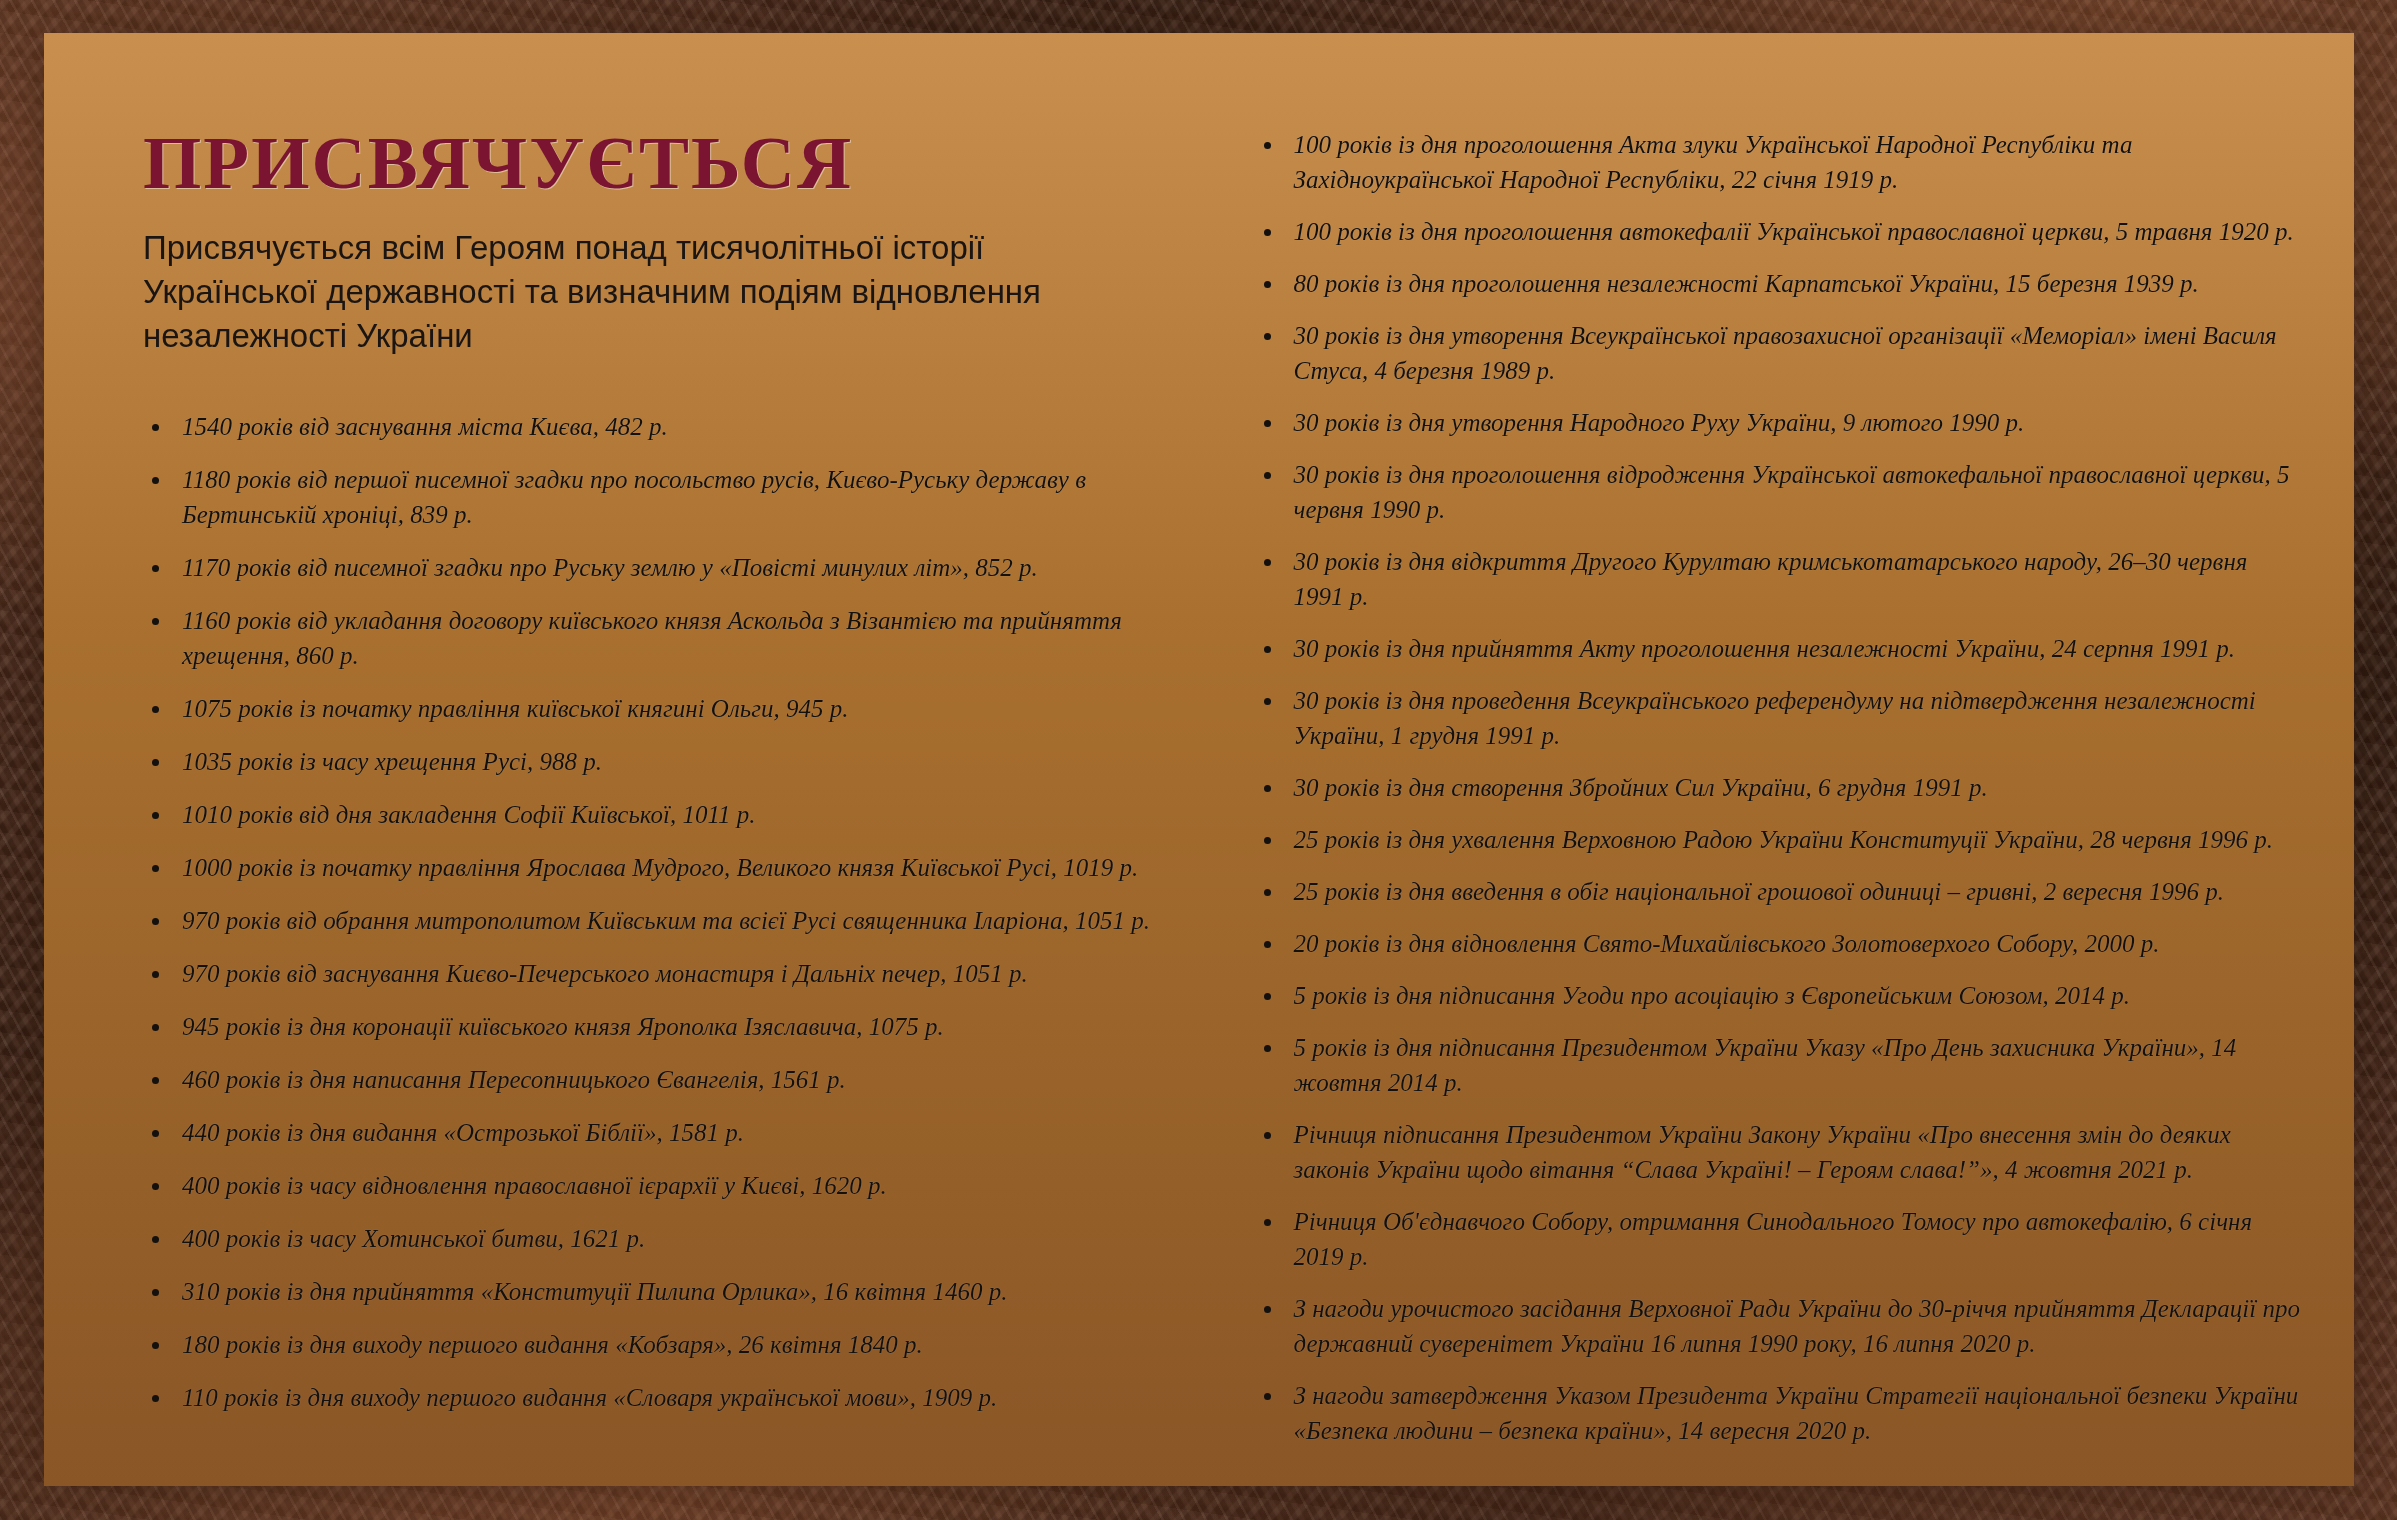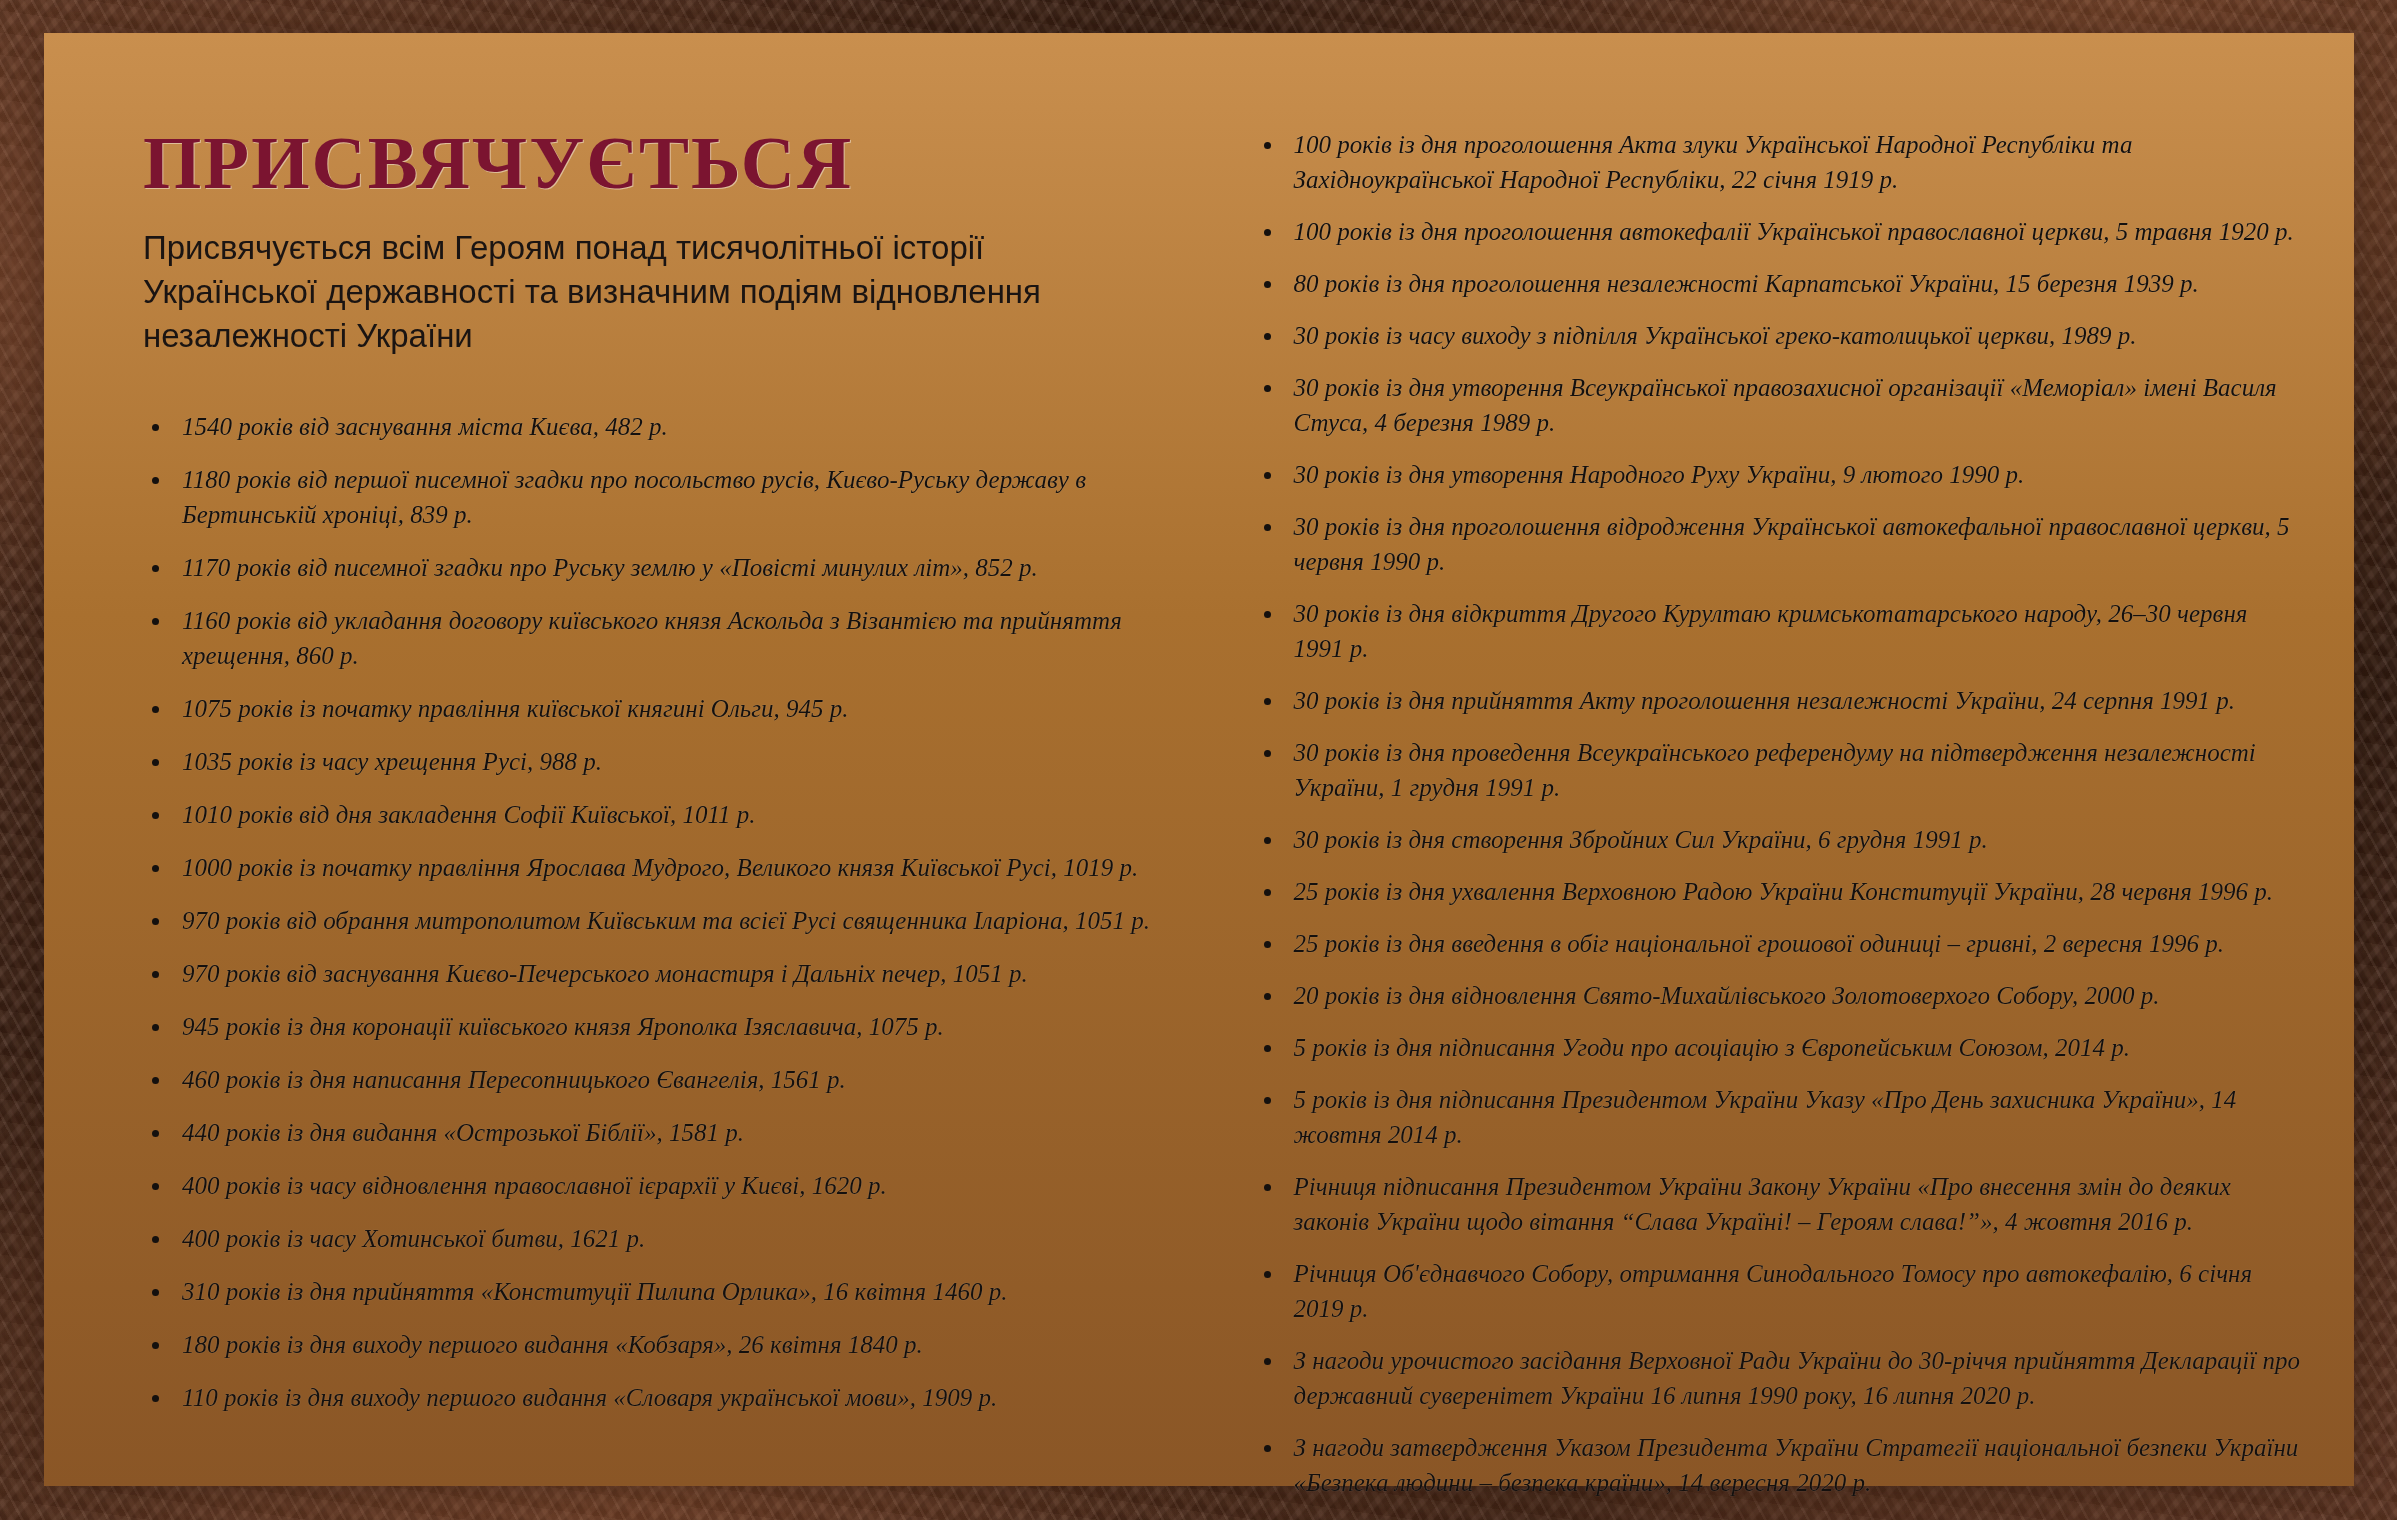--- a/index.html
+++ b/index.html
@@ -190,34 +190,33 @@
             <li><span class="lead">180 років</span><span> із дня виходу першого видання «Кобзаря», 26 квітня 1840 р.</span></li>
             <li><span class="lead">110 років</span><span> із дня виходу першого видання «Словаря української мови», 1909 р.</span></li>
           </ul>
       </div>
 
       <div class="column col-right">
         <ul class="facts">
             <li><span class="lead">100 років</span><span> із дня проголошення Акта злуки Української Народної Республіки та Західноукраїнської Народної Республіки, 22 січня 1919 р.</span></li>
             <li><span class="lead">100 років</span><span> із дня проголошення автокефалії Української православної церкви, 5 травня 1920 р.</span></li>
             <li><span class="lead">80 років</span><span> із дня проголошення незалежності Карпатської України, 15 березня 1939 р.</span></li>
-            <li><span class="lead">30 років</span><span> із часу виходу з підпілля Української греко-католицької церкви, 1989 р.</span></li>
             <li><span class="lead">30 років</span><span> із дня утворення Всеукраїнської правозахисної організації «Меморіал» імені Василя Стуса, 4 березня 1989 р.</span></li>
             <li><span class="lead">30 років</span><span> із дня утворення Народного Руху України, 9 лютого 1990 р.</span></li>
             <li><span class="lead">30 років</span><span> із дня проголошення відродження Української автокефальної православної церкви, 5 червня 1990 р.</span></li>
             <li><span class="lead">30 років</span><span> із дня відкриття Другого Курултаю кримськотатарського народу, 26–30 червня 1991 р.</span></li>
             <li><span class="lead">30 років</span><span> із дня прийняття Акту проголошення незалежності України, 24 серпня 1991 р.</span></li>
             <li><span class="lead">30 років</span><span> із дня проведення Всеукраїнського референдуму на підтвердження незалежності України, 1 грудня 1991 р.</span></li>
             <li><span class="lead">30 років</span><span> із дня створення Збройних Сил України, 6 грудня 1991 р.</span></li>
             <li><span class="lead">25 років</span><span> із дня ухвалення Верховною Радою України Конституції України, 28 червня 1996 р.</span></li>
             <li><span class="lead">25 років</span><span> із дня введення в обіг національної грошової одиниці – гривні, 2 вересня 1996 р.</span></li>
             <li><span class="lead">20 років</span><span> із дня відновлення Свято-Михайлівського Золотоверхого Собору, 2000 р.</span></li>
             <li><span class="lead">5 років</span><span> із дня підписання Угоди про асоціацію з Європейським Союзом, 2014 р.</span></li>
             <li><span class="lead">5 років</span><span> із дня підписання Президентом України Указу «Про День захисника України», 14 жовтня 2014 р.</span></li>
-            <li><span class="lead">Річниця</span><span> підписання Президентом України Закону України «Про внесення змін до деяких законів України щодо вітання “Слава Україні! – Героям слава!”», 4 жовтня 2016 р.</span></li>
+            <li><span class="lead">Річниця</span><span> підписання Президентом України Закону України «Про внесення змін до деяких законів України щодо вітання “Слава Україні! – Героям слава!”», 4 жовтня 2021 р.</span></li>
             <li><span class="lead">Річниця</span><span> Об'єднавчого Собору, отримання Синодального Томосу про автокефалію, 6 січня 2019 р.</span></li>
             <li><span class="lead">З нагоди</span><span> урочистого засідання Верховної Ради України до 30-річчя прийняття Декларації про державний суверенітет України 16 липня 1990 року, 16 липня 2020 р.</span></li>
             <li><span class="lead">З нагоди</span><span> затвердження Указом Президента України Стратегії національної безпеки України «Безпека людини – безпека країни», 14 вересня 2020 р.</span></li>
           </ul>
       </div>
 
     </div>
   </div>
 </div>
 

